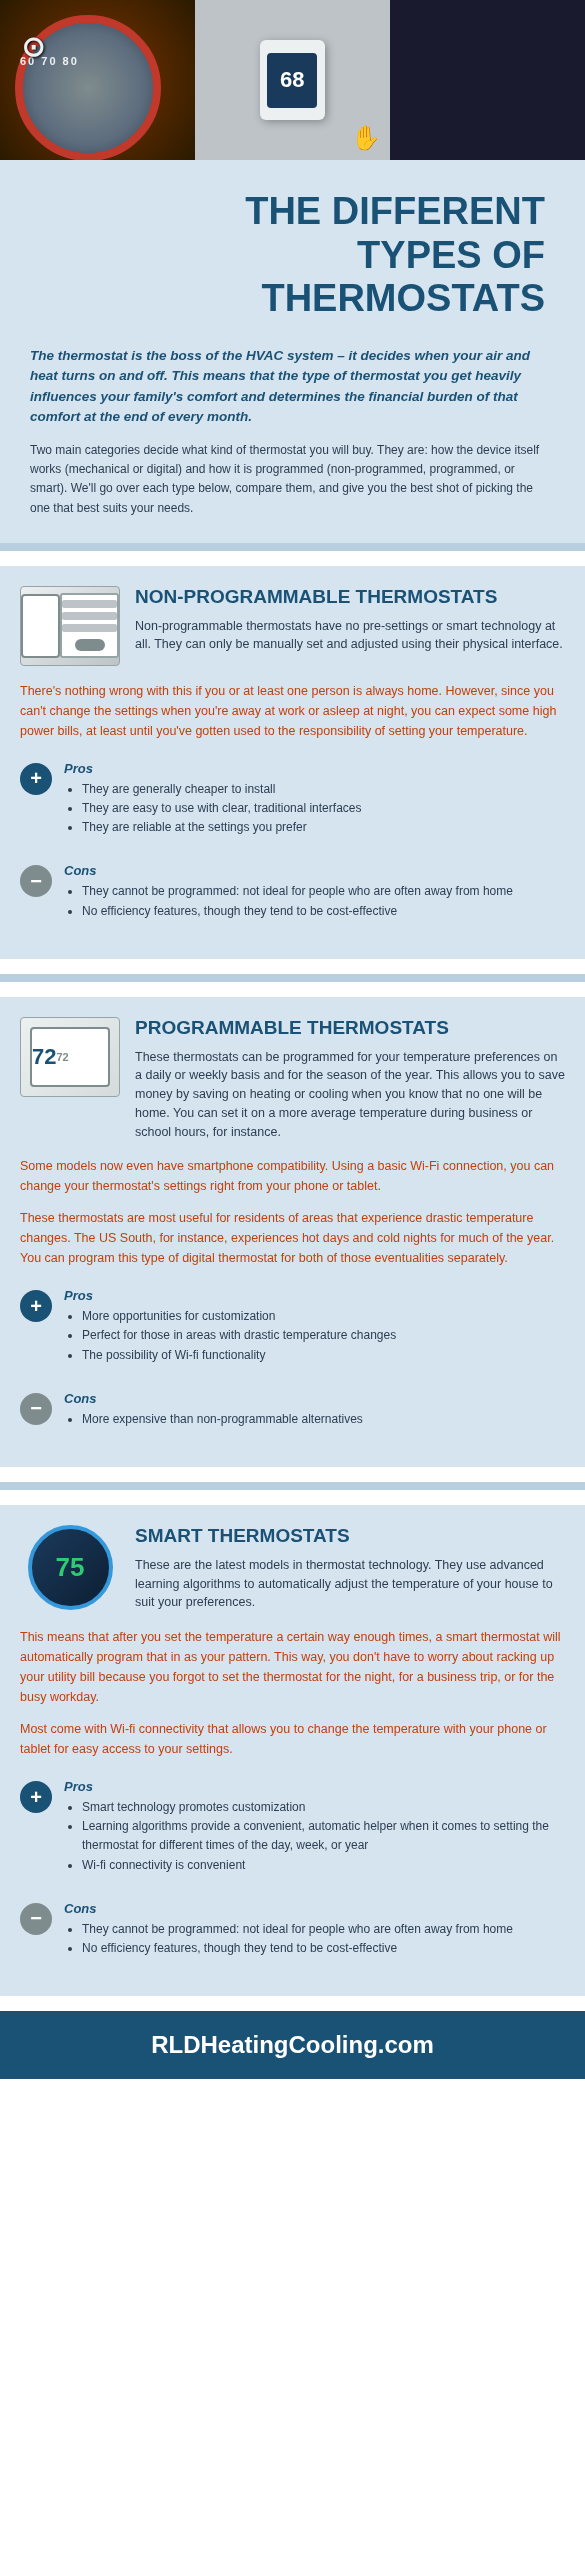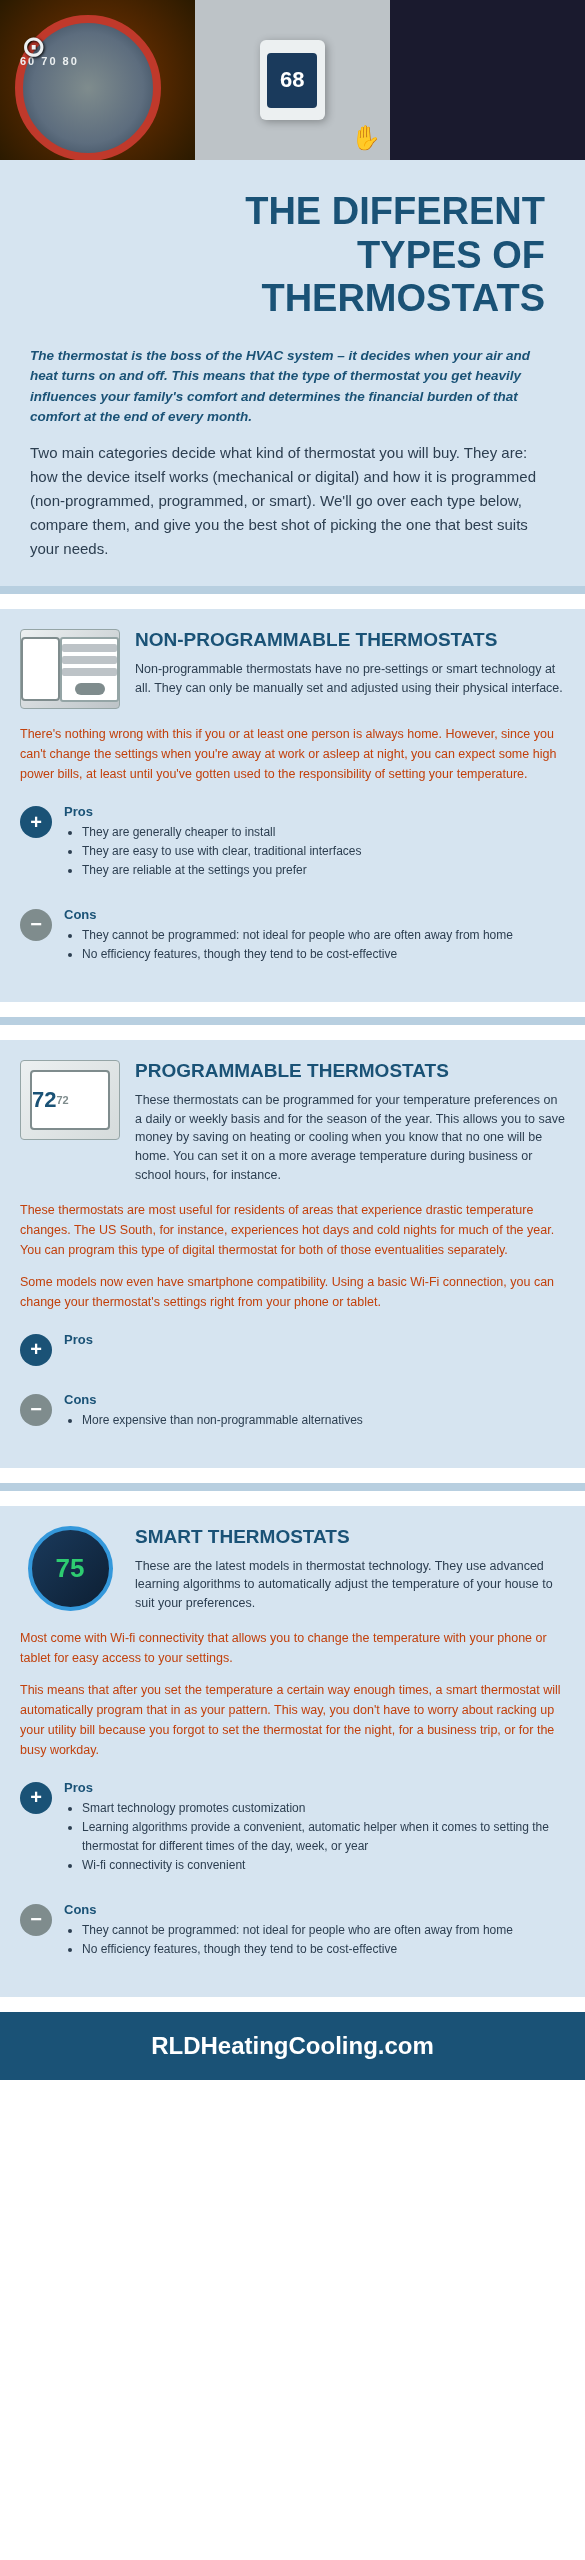--- a/index.html
+++ b/index.html
@@ -136,21 +136,21 @@
     }
     .intro-italic {
       font-style: italic;
       font-weight: bold;
       color: #1a5276;
       font-size: 13.5px;
       line-height: 1.5;
       margin-bottom: 14px;
     }
     .intro-normal {
-      font-size: 15px;
+      font-size: 12px;
       color: #2c3e50;
       line-height: 1.6;
     }
 
     
     .section-card {
       background: #d6e4f0;
       margin: 15px 0;
       padding-bottom: 20px;
     }
@@ -273,20 +273,21 @@
       color: #fff;
     }
     .pc-content {
       flex: 1;
     }
     .pc-label {
       font-weight: bold;
       color: #1a5276;
       font-size: 13px;
       margin-bottom: 4px;
+      font-style: italic;
     }
     .pc-list {
       list-style: disc;
       padding-left: 18px;
       font-size: 12px;
       color: #2c3e50;
       line-height: 1.6;
     }
 
     
@@ -405,28 +406,33 @@
         <span>72</span>
         <span style="font-size:11px;vertical-align:super;color:#7f8c8d;">72</span>
       </div>
     </div>
     <div class="section-title-block">
       <div class="section-title">PROGRAMMABLE THERMOSTATS</div>
       <div class="section-desc">These thermostats can be programmed for your temperature preferences on a daily or weekly basis and for the season of the year. This allows you to save money by saving on heating or cooling when you know that no one will be home. You can set it on a more average temperature during business or school hours, for instance.</div>
     </div>
   </div>
   <div class="section-body">
+    <p>Some models now even have smartphone compatibility. Using a basic Wi-Fi connection, you can change your thermostat's settings right from your phone or tablet.</p>
     <p>These thermostats are most useful for residents of areas that experience drastic temperature changes. The US South, for instance, experiences hot days and cold nights for much of the year. You can program this type of digital thermostat for both of those eventualities separately.</p>
-    <p>Some models now even have smartphone compatibility. Using a basic Wi-Fi connection, you can change your thermostat's settings right from your phone or tablet.</p>
   </div>
   <div class="pros-cons-block">
     <div class="pros-block">
       <div class="pc-icon pros-icon">+</div>
       <div class="pc-content">
         <div class="pc-label">Pros</div>
+        <ul class="pc-list">
+          <li>More opportunities for customization</li>
+          <li>Perfect for those in areas with drastic temperature changes</li>
+          <li>The possibility of Wi-fi functionality</li>
+        </ul>
       </div>
     </div>
     <div class="cons-block">
       <div class="pc-icon cons-icon">−</div>
       <div class="pc-content">
         <div class="pc-label">Cons</div>
         <ul class="pc-list">
           <li>More expensive than non-programmable alternatives</li>
         </ul>
       </div>
@@ -442,22 +448,22 @@
       <div class="thumb-smart">
         <span>75</span>
       </div>
     </div>
     <div class="section-title-block">
       <div class="section-title">SMART THERMOSTATS</div>
       <div class="section-desc">These are the latest models in thermostat technology. They use advanced learning algorithms to automatically adjust the temperature of your house to suit your preferences.</div>
     </div>
   </div>
   <div class="section-body">
+    <p>This means that after you set the temperature a certain way enough times, a smart thermostat will automatically program that in as your pattern. This way, you don't have to worry about racking up your utility bill because you forgot to set the thermostat for the night, for a business trip, or for the busy workday.</p>
     <p>Most come with Wi-fi connectivity that allows you to change the temperature with your phone or tablet for easy access to your settings.</p>
-    <p>This means that after you set the temperature a certain way enough times, a smart thermostat will automatically program that in as your pattern. This way, you don't have to worry about racking up your utility bill because you forgot to set the thermostat for the night, for a business trip, or for the busy workday.</p>
   </div>
   <div class="pros-cons-block">
     <div class="pros-block">
       <div class="pc-icon pros-icon">+</div>
       <div class="pc-content">
         <div class="pc-label">Pros</div>
         <ul class="pc-list">
           <li>Smart technology promotes customization</li>
           <li>Learning algorithms provide a convenient, automatic helper when it comes to setting the thermostat for different times of the day, week, or year</li>
           <li>Wi-fi connectivity is convenient</li>

